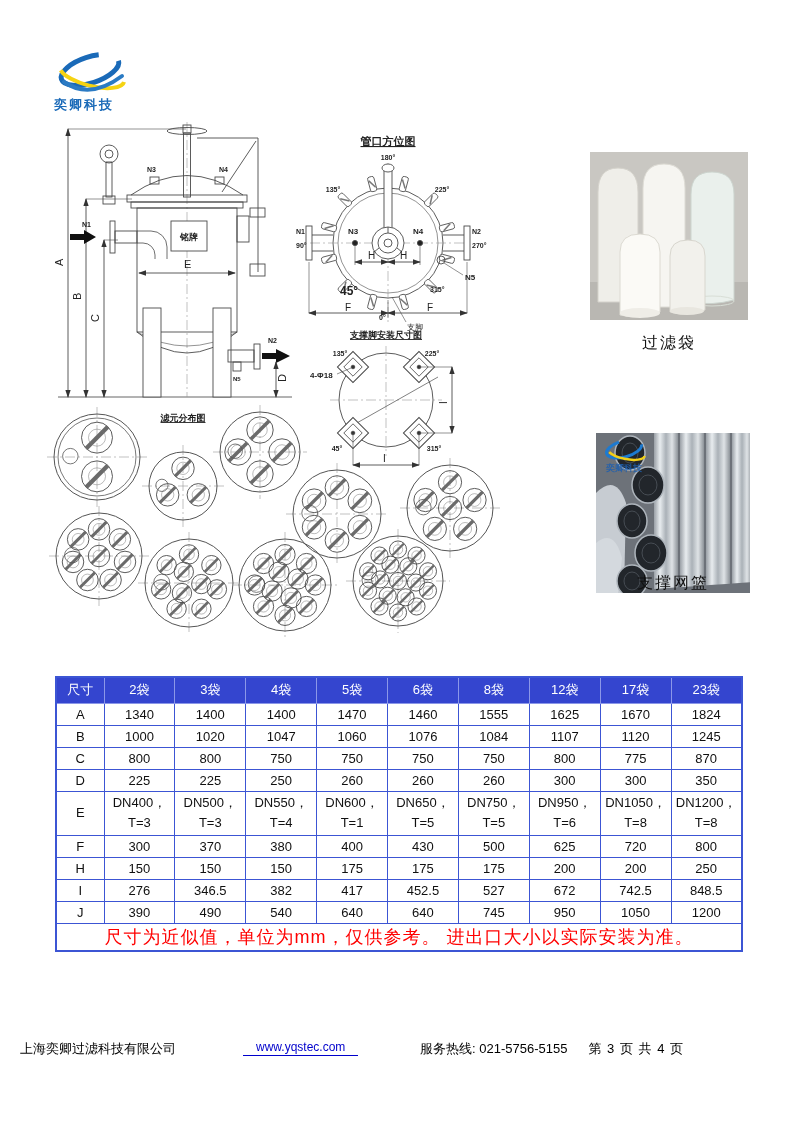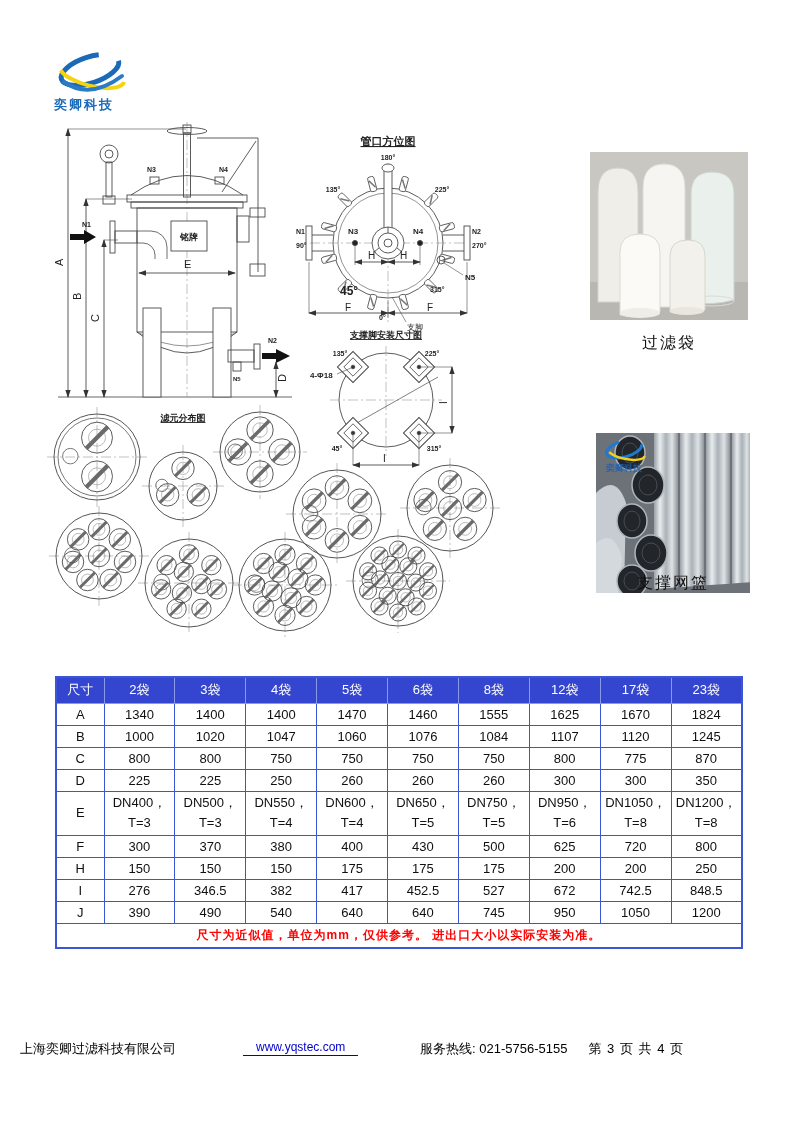--- a/index.html
+++ b/index.html
@@ -34,21 +34,21 @@
   .photo-caption{position:absolute;font-size:16px;color:#111;letter-spacing:2px;text-align:center;font-weight:500;}
   .cap1{left:590px;top:333px;width:158px;text-align:center;}
   .cap2{left:596px;top:564px;width:154px;margin-top:9px;}
   
   .dim-table{position:absolute;left:55px;top:676px;width:686px;border-collapse:collapse;
     table-layout:fixed;text-align:center;border:2px solid var(--table-border);}
   .dim-table th{background:var(--table-header-bg);color:#fff;font-size:13px;font-weight:normal;
     height:26px;border:1px solid #8b97e8;border-top-color:var(--table-border);}
   .dim-table td{border:1px solid var(--table-border);font-size:13px;color:#101010;height:22px;padding:1px 0;}
   .dim-table tr.e-row td{white-space:pre-line;height:44px;line-height:1.6;}
-  .dim-table tr.note-row td{color:var(--note-red);font-weight:bold;font-size:12px;height:24px;letter-spacing:1px;}
+  .dim-table tr.note-row td{color:var(--note-red);font-weight:normal;font-size:18px;height:24px;letter-spacing:1px;}
   
   .footer{position:absolute;left:0;top:1040px;width:702px;height:20px;font-size:13px;color:#000;}
   .footer .company{position:absolute;left:20px;top:0;}
   .footer .website{position:absolute;left:243px;top:0;font-size:12px;color:var(--link-blue);
     border-bottom:1px solid var(--link-blue);padding:0 13px 1px 13px;text-decoration:none;}
   .footer .hotline{position:absolute;left:420px;top:0;}
   .footer .pageinfo{position:absolute;right:18px;top:0;letter-spacing:1px;text-align:center;}
 </style>
 </head>
 <body>
@@ -678,21 +678,21 @@
         </tr>
         <tr class="e-row">
           <td>E</td>
           <td>DN400，
 T=3</td>
           <td>DN500，
 T=3</td>
           <td>DN550，
 T=4</td>
           <td>DN600，
-T=4</td>
+T=1</td>
           <td>DN650，
 T=5</td>
           <td>DN750，
 T=5</td>
           <td>DN950，
 T=6</td>
           <td>DN1050，
 T=8</td>
           <td>DN1200，
 T=8</td>

